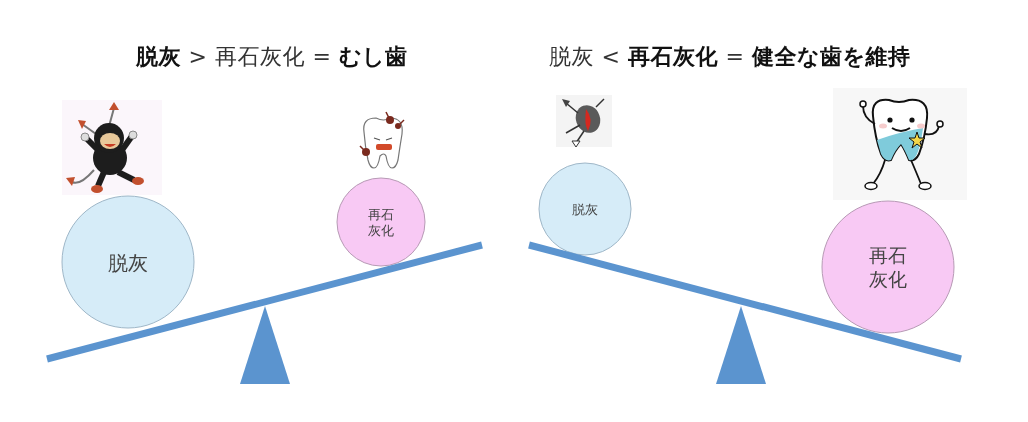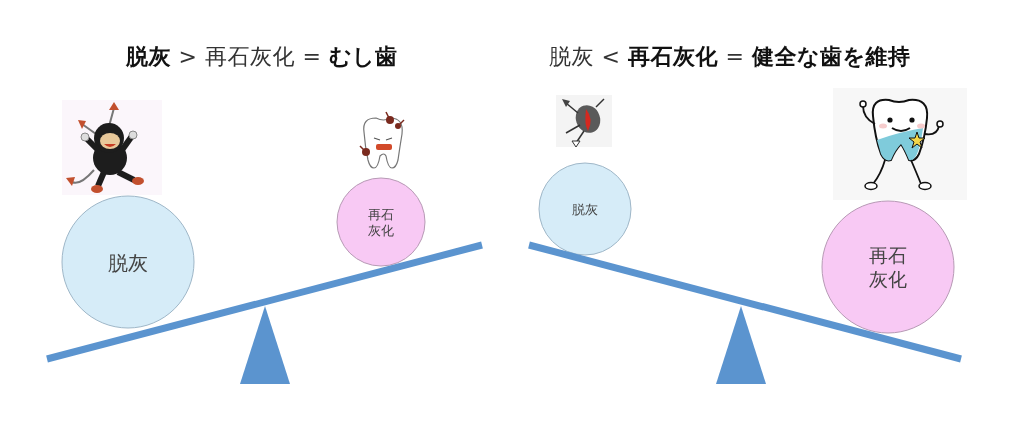--- a/index.html
+++ b/index.html
@@ -1,21 +1,21 @@
 <!DOCTYPE html>
 <html><head>
   <meta charset="utf-8">
   <style>
     html, body { margin: 0; padding: 0; background: #ffffff; }
     body { width: 1028px; height: 422px; position: relative; overflow: hidden;
            font-family: "DejaVu Sans", "Liberation Sans", sans-serif; }
     .title { position: absolute; top: 42px; font-size: 22px; color: #222; white-space: nowrap; letter-spacing: 0.5px; }
     .title .b { font-weight: bold; color: #111; }
     .title .n { font-weight: normal; color: #333; }
-    #title-left { left: 126px; }
+    #title-left { left: 136px; }
     #title-right { left: 549px; }
     svg.stage { position: absolute; left: 0; top: 0; }
     .clabel { font-family: "DejaVu Sans", "Liberation Sans", sans-serif; fill: #444; }
   </style>
 </head>
 <body>
 
 <div id="title-left" class="title">
   <span class="b">脱灰</span>
   <span class="n">&gt;</span>

